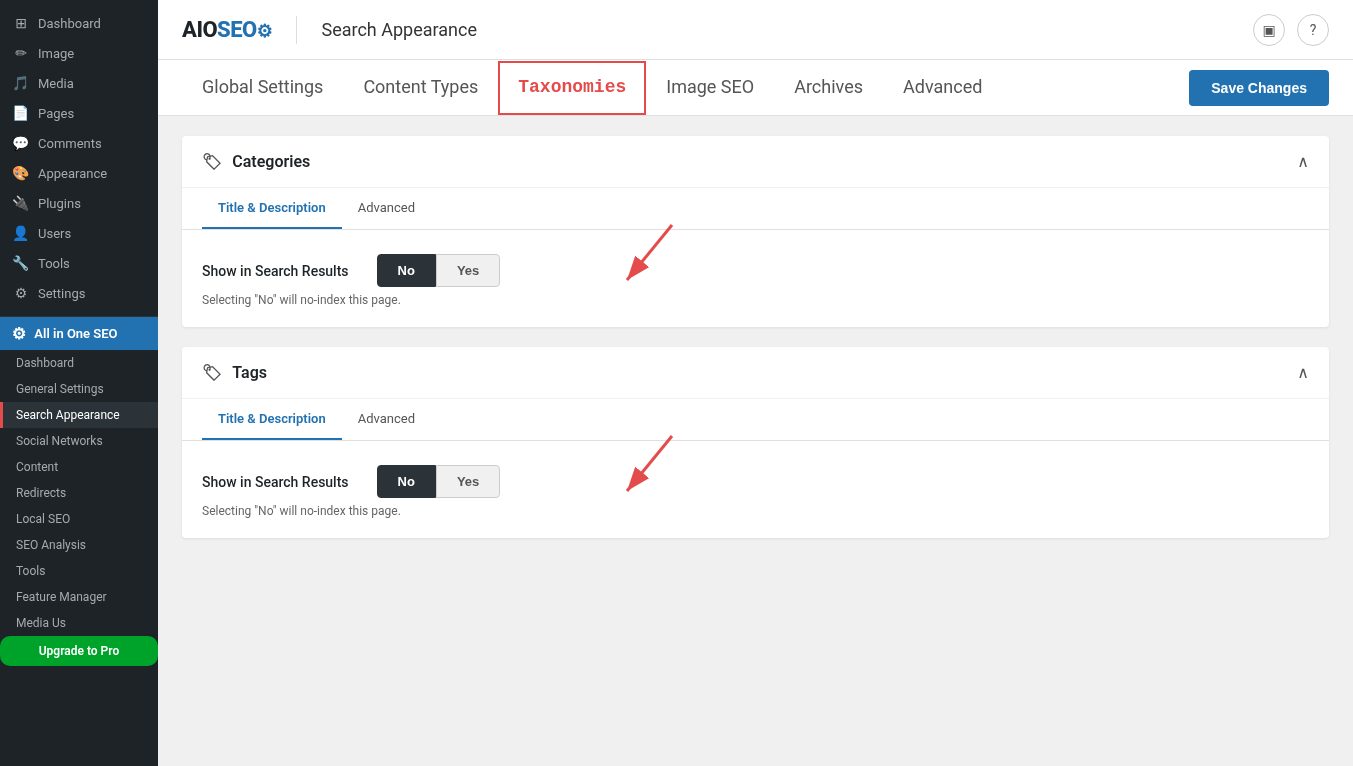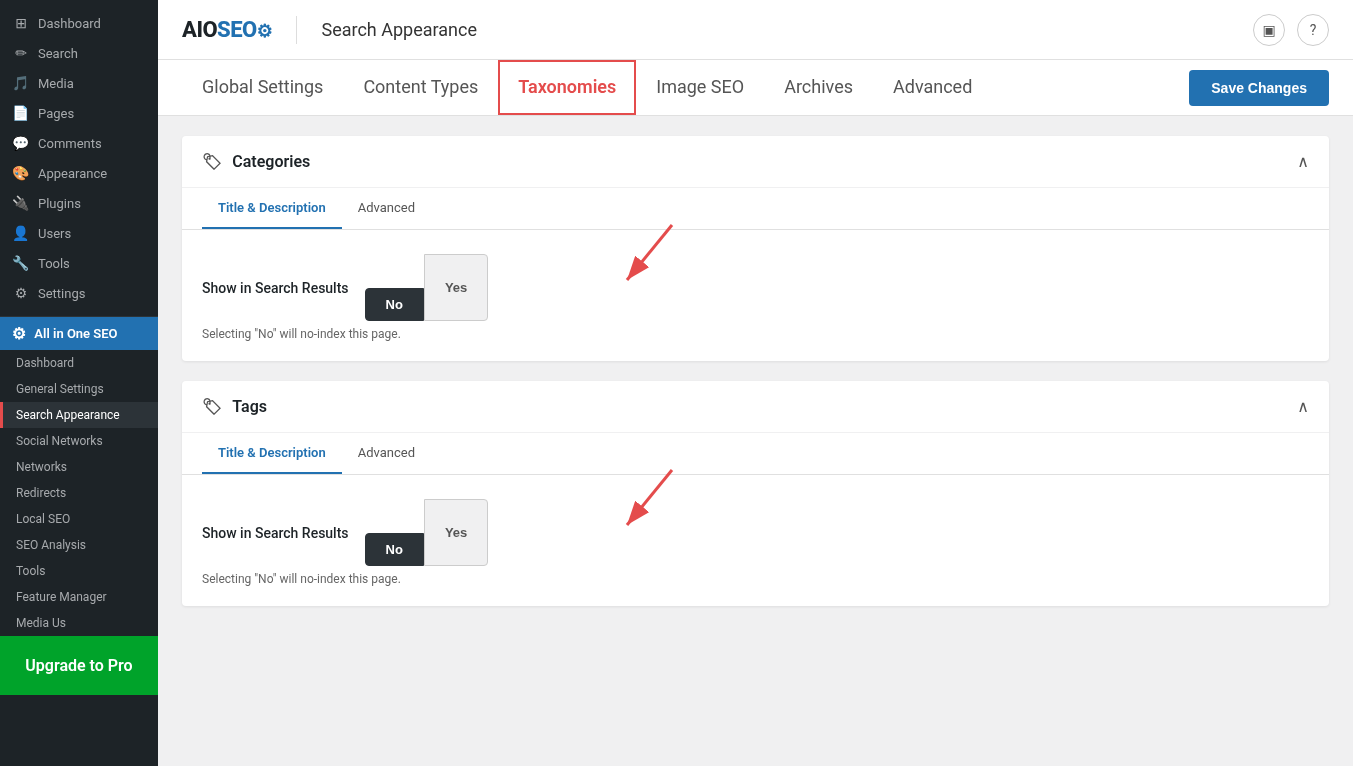--- a/index.html
+++ b/index.html
@@ -53,25 +53,26 @@
     }
     .aioseo-submenu .sub-item.active {
       color: #fff;
       background: #2c3338;
       border-left: 3px solid #e44c4c;
       padding-left: 13px;
     }
     .upgrade-btn {
       background: #00a32a;
       color: #fff;
-      padding: 20px 12px;
-      font-size: 16px;
+      padding: 8px 12px;
+      font-size: 12px;
       font-weight: 600;
       cursor: pointer;
       text-align: center;
+      border-radius: 10px;
     }
 
     
     #main {
       flex: 1;
       display: flex;
       flex-direction: column;
       overflow: hidden;
     }
 
@@ -122,20 +123,21 @@
       cursor: pointer;
       border-bottom: 2px solid transparent;
       white-space: nowrap;
     }
     .tab.active {
       color: #e44c4c;
       border-bottom: 2px solid #e44c4c;
       font-weight: 600;
       outline: 2px solid #e44c4c;
       outline-offset: -2px;
+      font-family: Liberation Mono, monospace;
     }
     .tab-save-btn {
       margin-left: auto;
       background: #2271b1;
       color: #fff;
       border: none;
       padding: 10px 22px;
       font-size: 14px;
       font-weight: 600;
       border-radius: 4px;
@@ -205,57 +207,57 @@
     }
     .toggle-btn {
       padding: 8px 20px;
       font-size: 13px;
       font-weight: 600;
       cursor: pointer;
       border: 1px solid #ccc;
       background: #f0f0f1;
       color: #555;
     }
-    .toggle-btn:first-child { border-radius: 4px 0 0 4px; margin-top: 34px; }
+    .toggle-btn:first-child { border-radius: 4px 0 0 4px; }
     .toggle-btn:last-child { border-radius: 0 4px 4px 0; }
     .toggle-btn.selected {
       background: #2c3338;
       color: #fff;
       border-color: #2c3338;
     }
     .field-hint {
       font-size: 12px;
       color: #666;
     }
 
     .field-area {
       padding: 0 20px 20px 20px;
       display: flex;
       flex-direction: column;
       gap: 6px;
     }
     .show-results-row {
       display: flex;
       align-items: center;
-      gap: 16px;
+      gap: 28px;
     }
   </style>
 </head>
 <body>
 
 <div id="sidebar">
 
   <div class="sidebar-section-top">
     <div class="sidebar-item">
       <span class="icon">⊞</span>
       <span>Dashboard</span>
     </div>
     <div class="sidebar-item">
       <span class="icon">✏</span>
-      <span>Search</span>
+      <span>Image</span>
     </div>
     <div class="sidebar-item">
       <span class="icon">🎵</span>
       <span>Media</span>
     </div>
     <div class="sidebar-item">
       <span class="icon">📄</span>
       <span>Pages</span>
     </div>
     <div class="sidebar-item">
@@ -287,21 +289,21 @@
   <div class="aioseo-section">
     <div class="aioseo-header">
       <span style="font-size:16px;">⚙</span>
       <span>All in One SEO</span>
     </div>
     <div class="aioseo-submenu">
       <div class="sub-item">Dashboard</div>
       <div class="sub-item">General Settings</div>
       <div class="sub-item active">Search Appearance</div>
       <div class="sub-item">Social Networks</div>
-      <div class="sub-item">Networks</div>
+      <div class="sub-item">Content</div>
       <div class="sub-item">Redirects</div>
       <div class="sub-item">Local SEO</div>
       <div class="sub-item">SEO Analysis</div>
       <div class="sub-item">Tools</div>
       <div class="sub-item">Feature Manager</div>
       <div class="sub-item">Media Us</div>
     </div>
     <div class="upgrade-btn">Upgrade to Pro</div>
   </div>
 </div>

